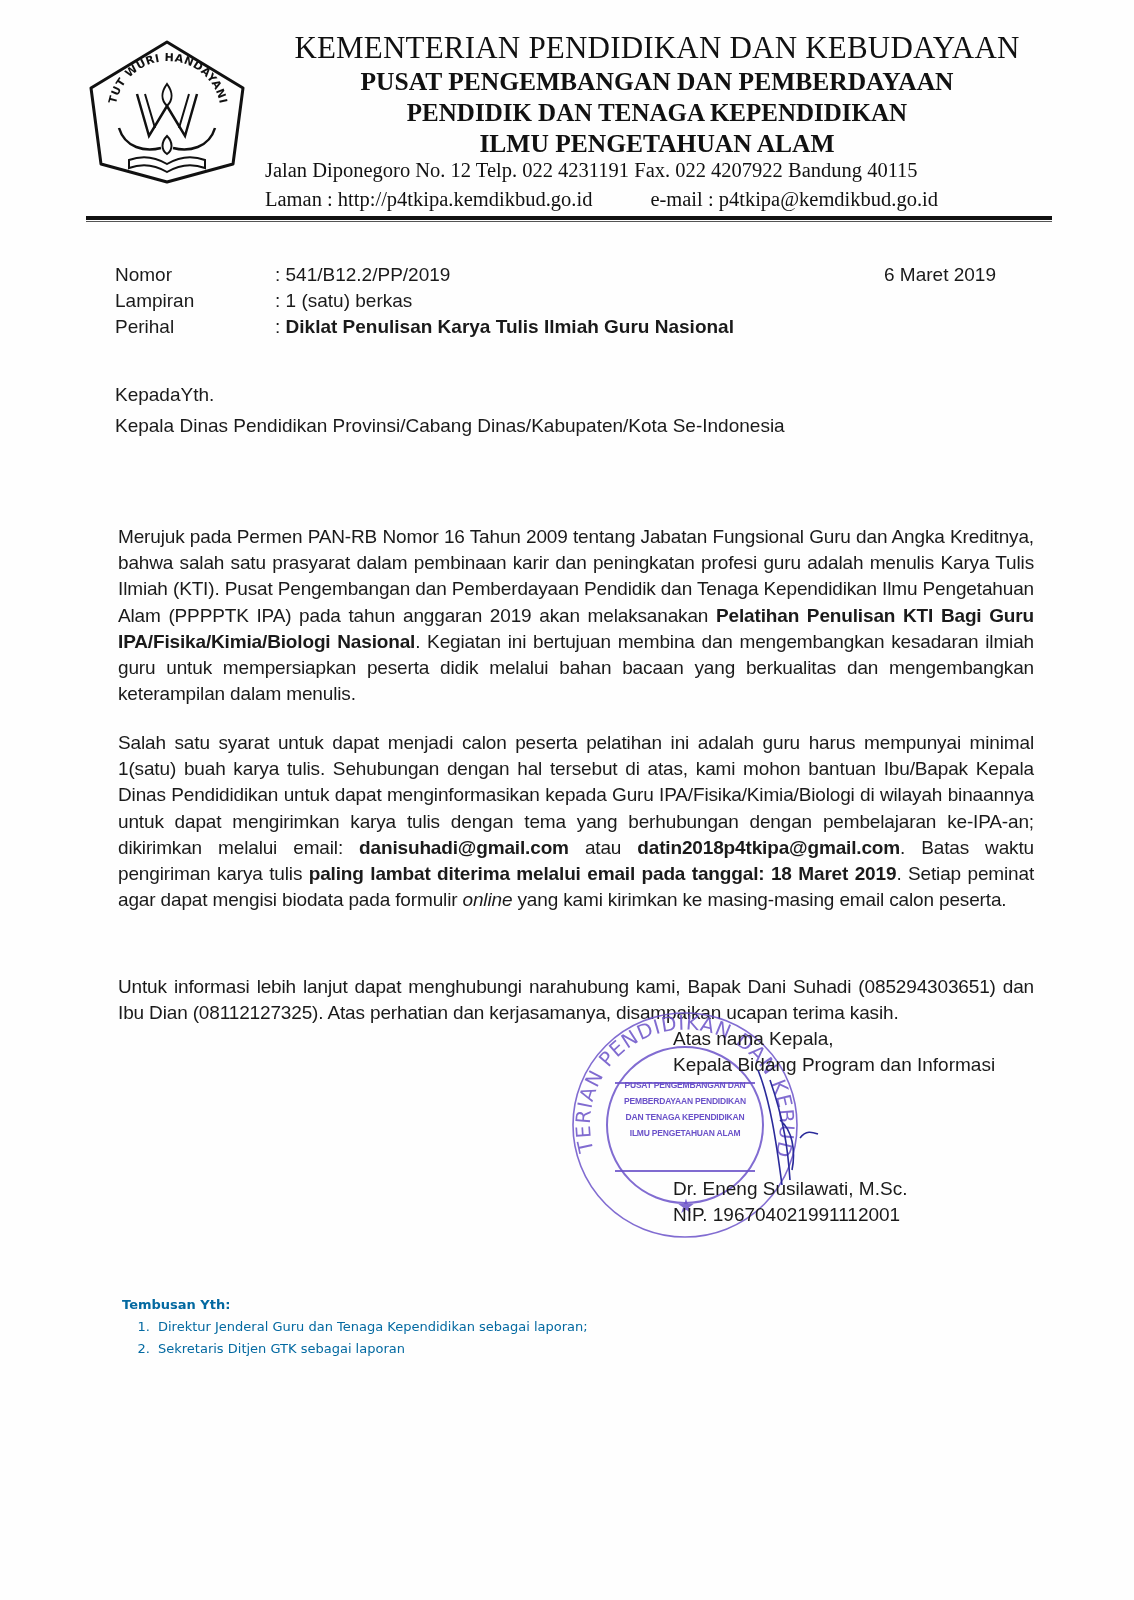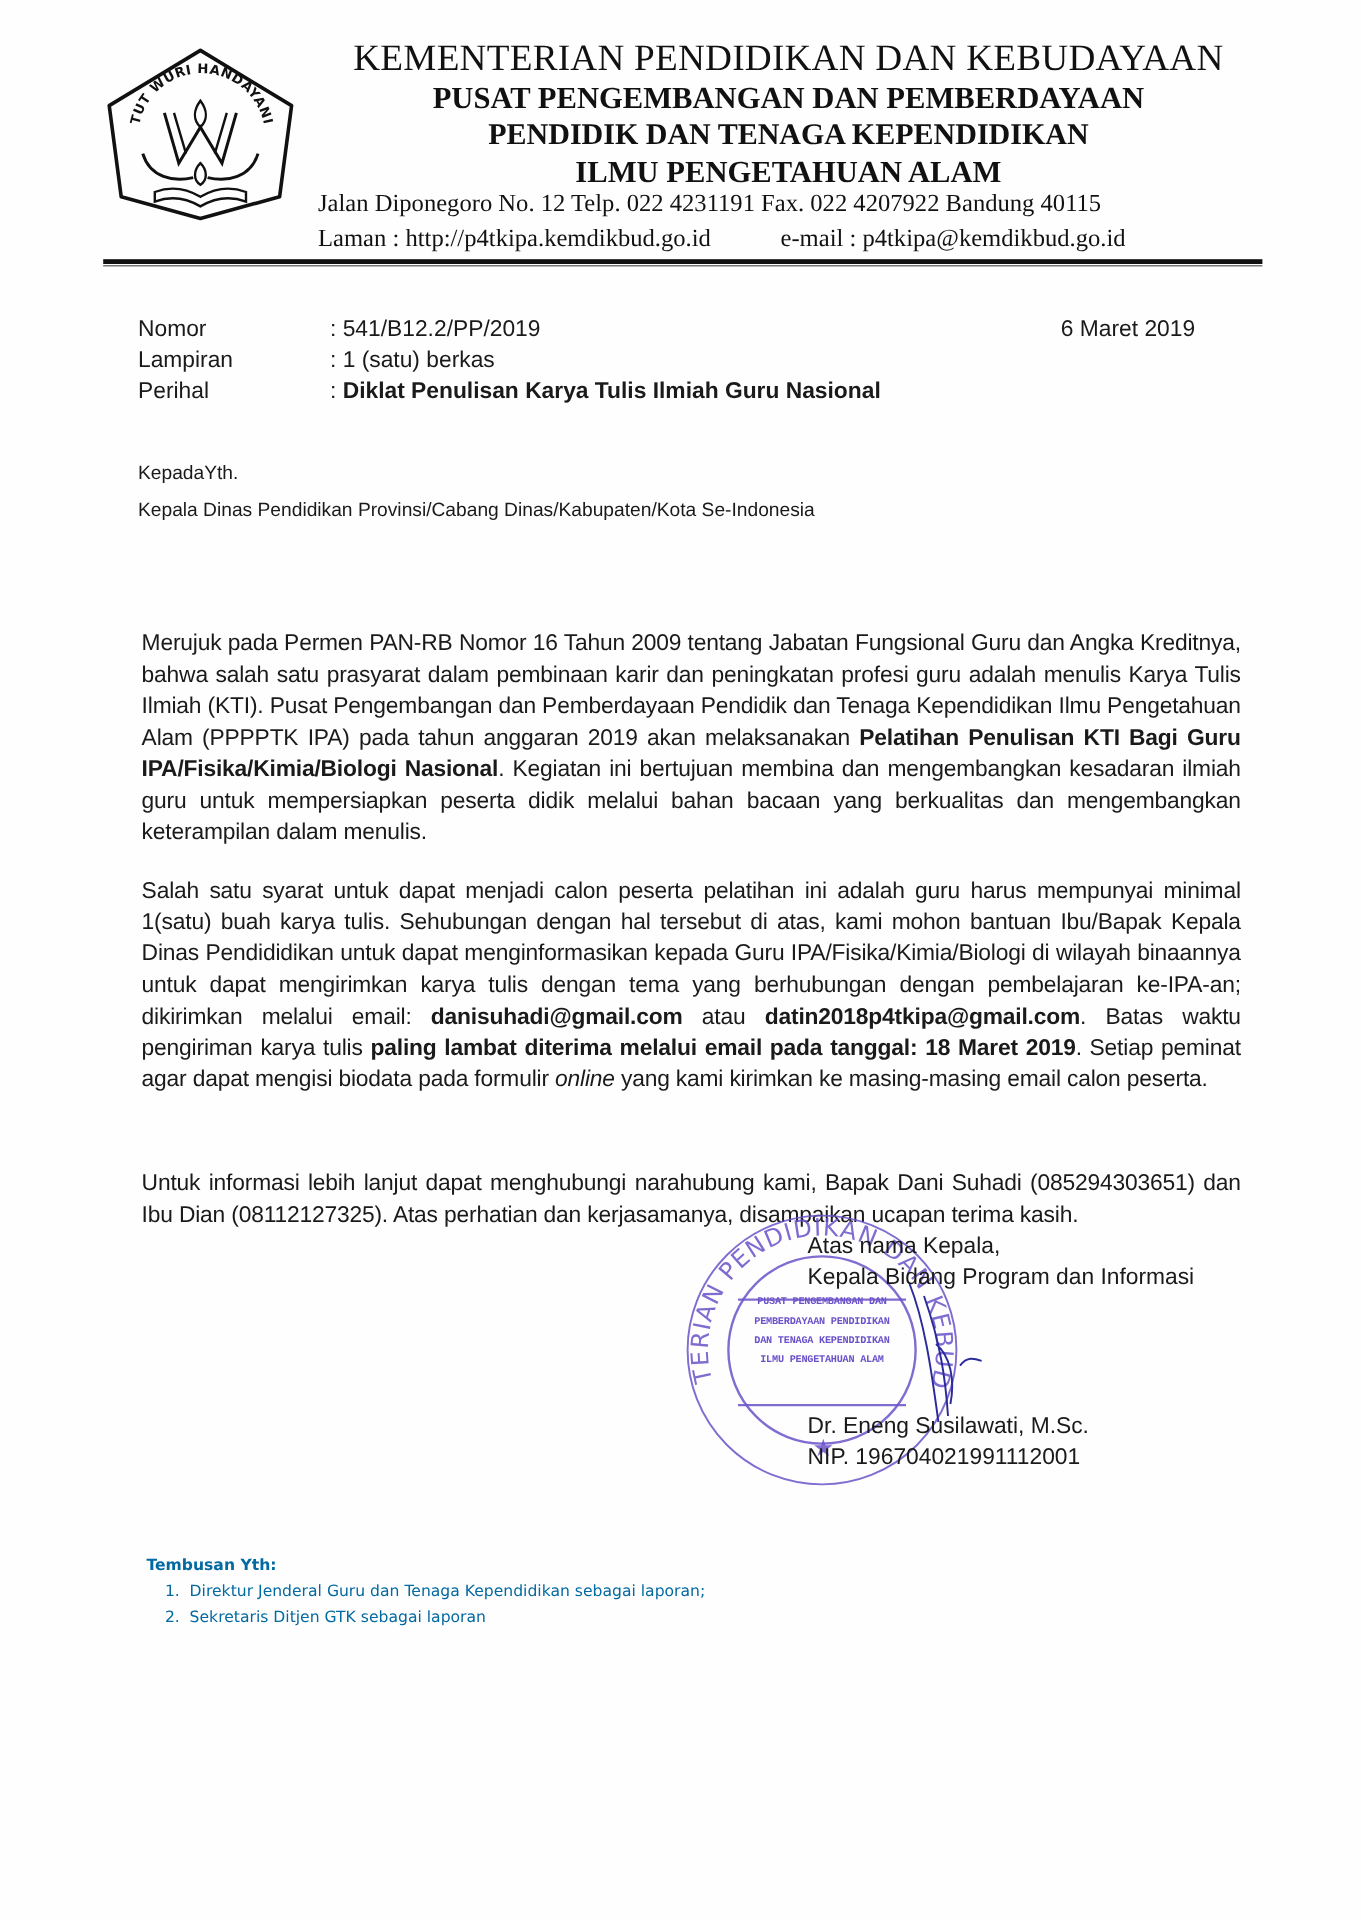--- a/index.html
+++ b/index.html
@@ -18,35 +18,35 @@
     .rule { position: absolute; left: 86px; top: 216px; width: 966px; height: 4px; background: #111; }
     .rule2 { position: absolute; left: 86px; top: 221px; width: 966px; height: 1px; background: #555; }
 
     
     .sans { font-family: "Liberation Sans", sans-serif; }
     .meta { position: absolute; left: 115px; top: 262px; font-size: 19px; line-height: 26px; }
     .meta .lbl { position: absolute; left: 0; width: 160px; }
     .meta .val { position: absolute; left: 160px; white-space: nowrap; }
     .date { position: absolute; left: 884px; top: 262px; font-size: 19px; line-height: 26px; }
 
-    .addressee { position: absolute; left: 115px; top: 379px; font-size: 16px; line-height: 31px; }
+    .addressee { position: absolute; left: 115px; top: 379px; font-size: 19px; line-height: 31px; }
 
     .para { position: absolute; left: 118px; width: 916px; font-size: 19px; line-height: 26.2px; text-align: justify; letter-spacing: -0.15px; margin-top: 24px; }
     .p1 { top: 500px; }
     .p2 { top: 706px; }
     .p3 { top: 950px; }
     .b { font-weight: bold; }
     .i { font-style: italic; }
 
     
     .sig { position: absolute; left: 673px; top: 1026px; font-size: 19px; line-height: 26px; white-space: nowrap; }
     .sig2 { position: absolute; left: 673px; top: 1176px; font-size: 19px; line-height: 26px; white-space: nowrap; }
 
     .stamp { position: absolute; left: 565px; top: 1005px; width: 240px; height: 240px; pointer-events: none; }
-    .stamp-text { position: absolute; left: 605px; top: 1077px; width: 160px; font-family: Liberation Mono, monospace; font-size: 8.5px; line-height: 16px; color: #6b52c9; font-weight: bold; text-align: center; letter-spacing: -0.2px; }
+    .stamp-text { position: absolute; left: 605px; top: 1077px; width: 160px; font-family: Liberation Sans, sans-serif; font-size: 8.5px; line-height: 16px; color: #6b52c9; font-weight: bold; text-align: center; letter-spacing: -0.2px; }
     .signature-mark { position: absolute; left: 740px; top: 1060px; width: 100px; height: 140px; pointer-events: none; }
 
     
     .cc { position: absolute; left: 122px; top: 1294px; font-family: "DejaVu Sans", sans-serif; font-size: 13px; line-height: 22px; color: #0369a1; }
     .cc .title { font-weight: bold; }
     .cc ol { margin: 0; padding-left: 32px; width: 470px; }
     .cc li { padding-left: 4px; }
   </style>
 </head>
 <body>

